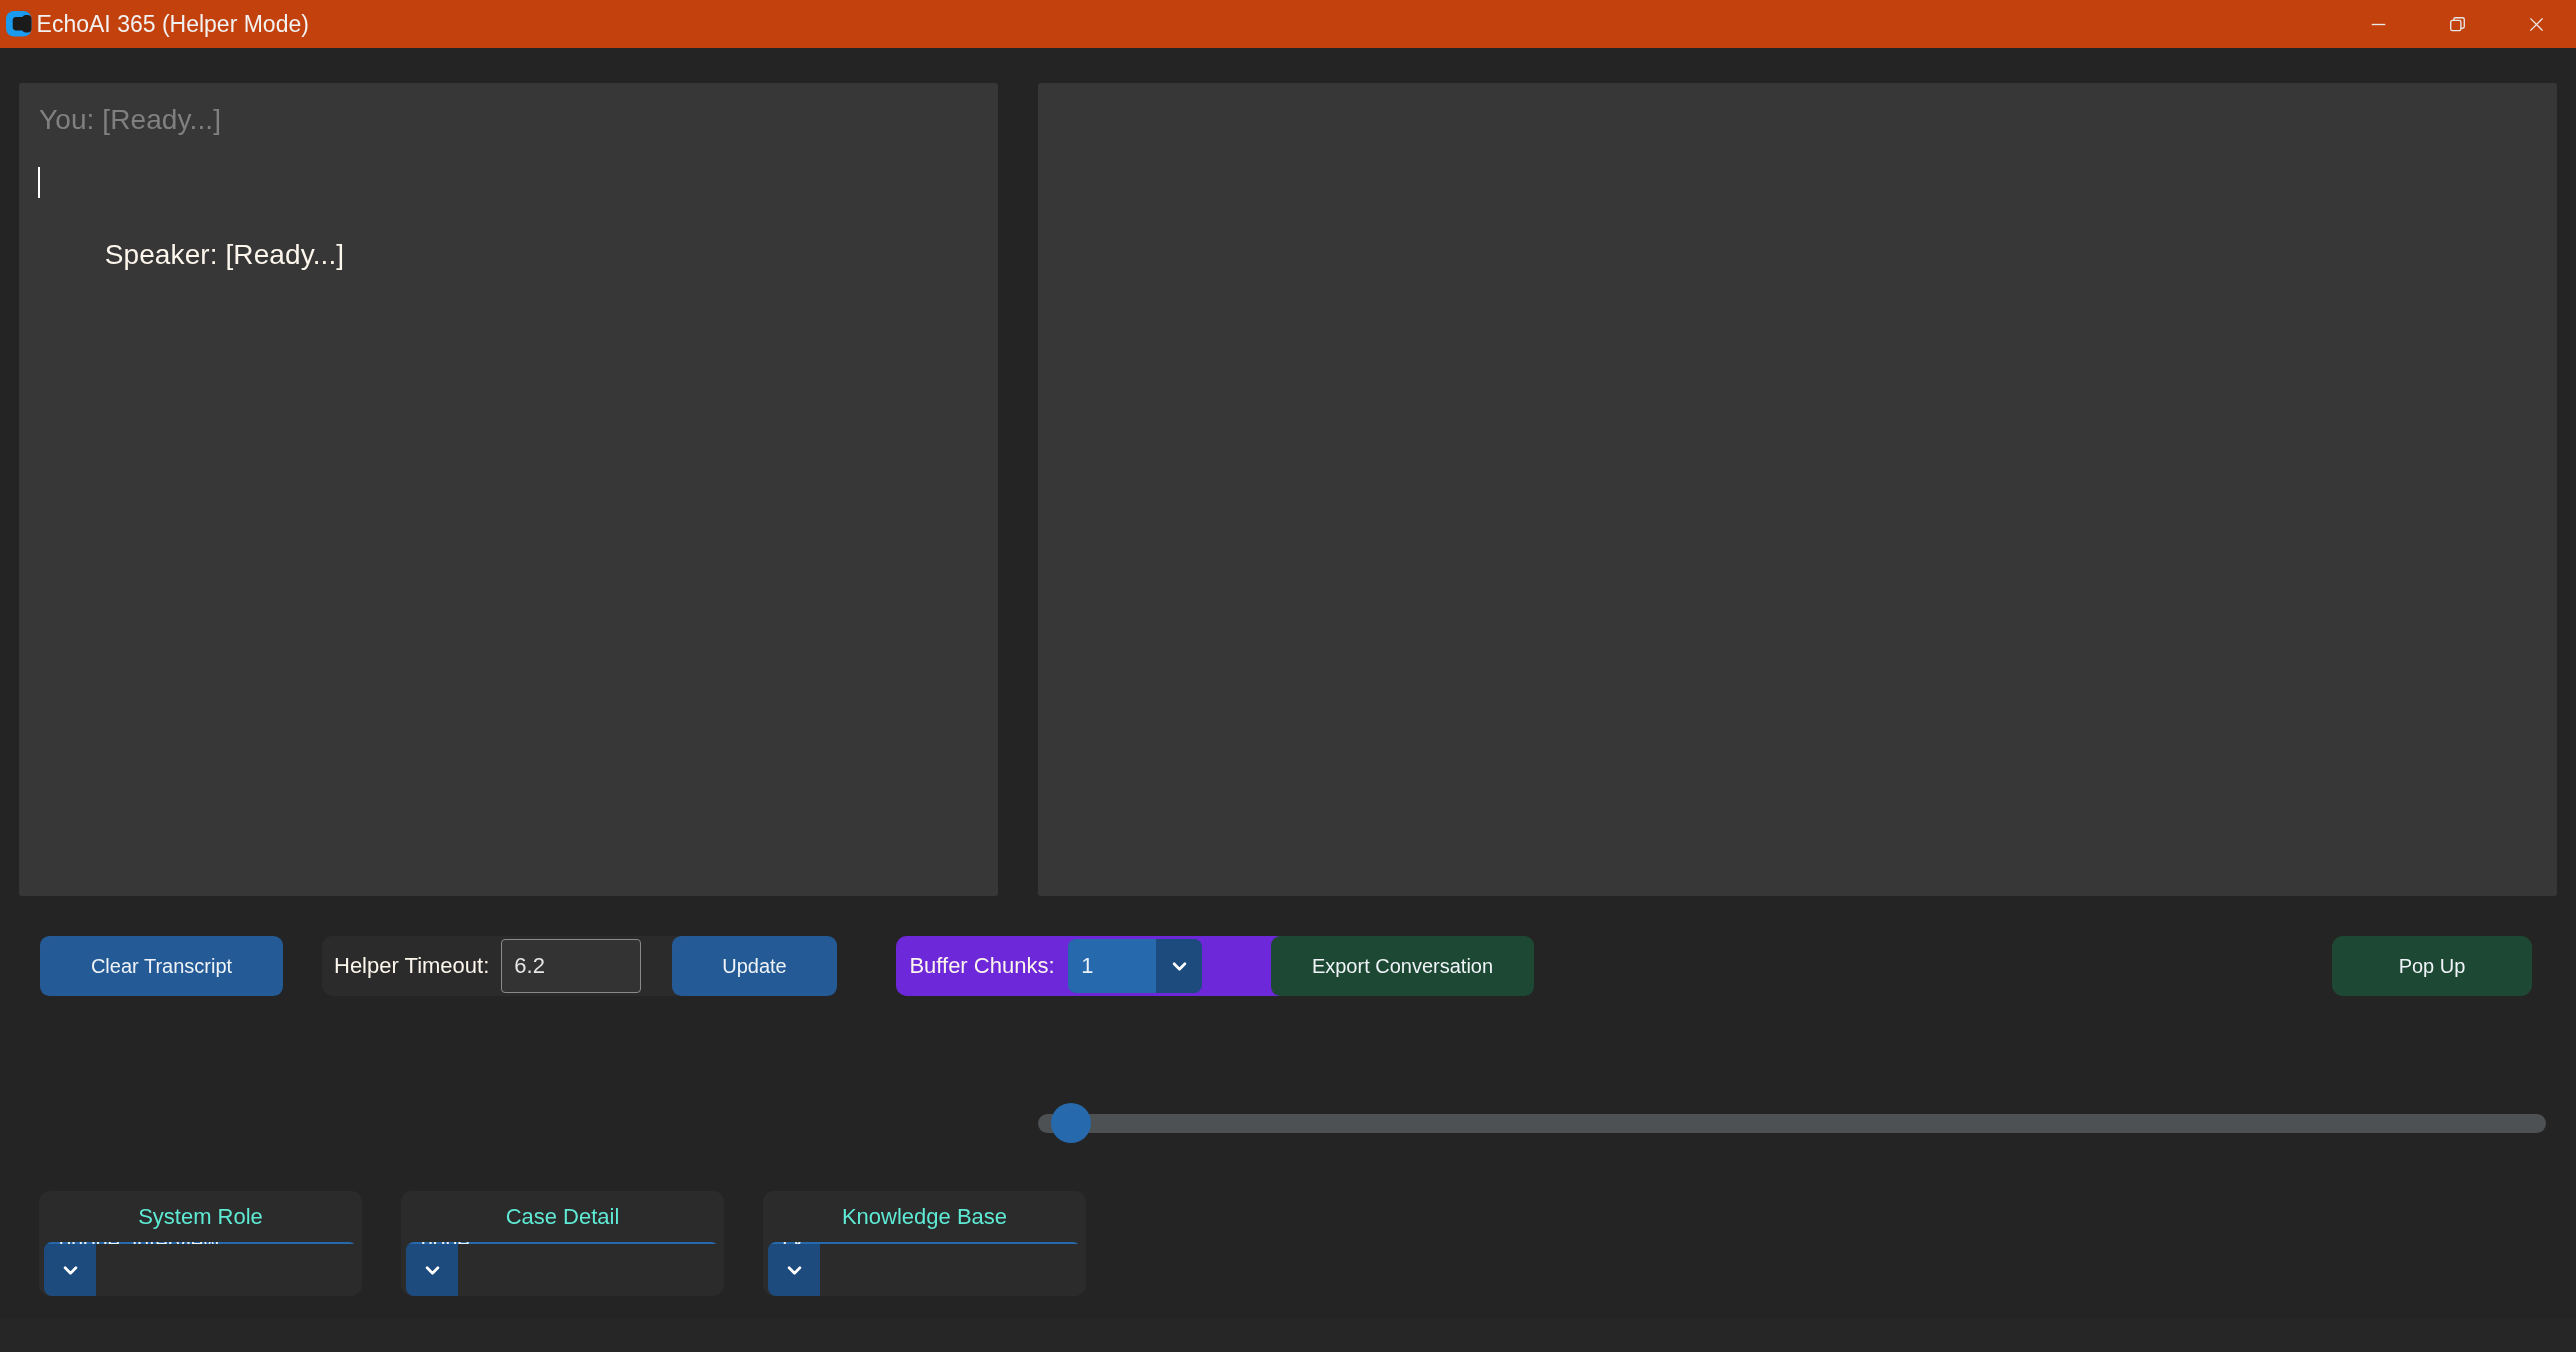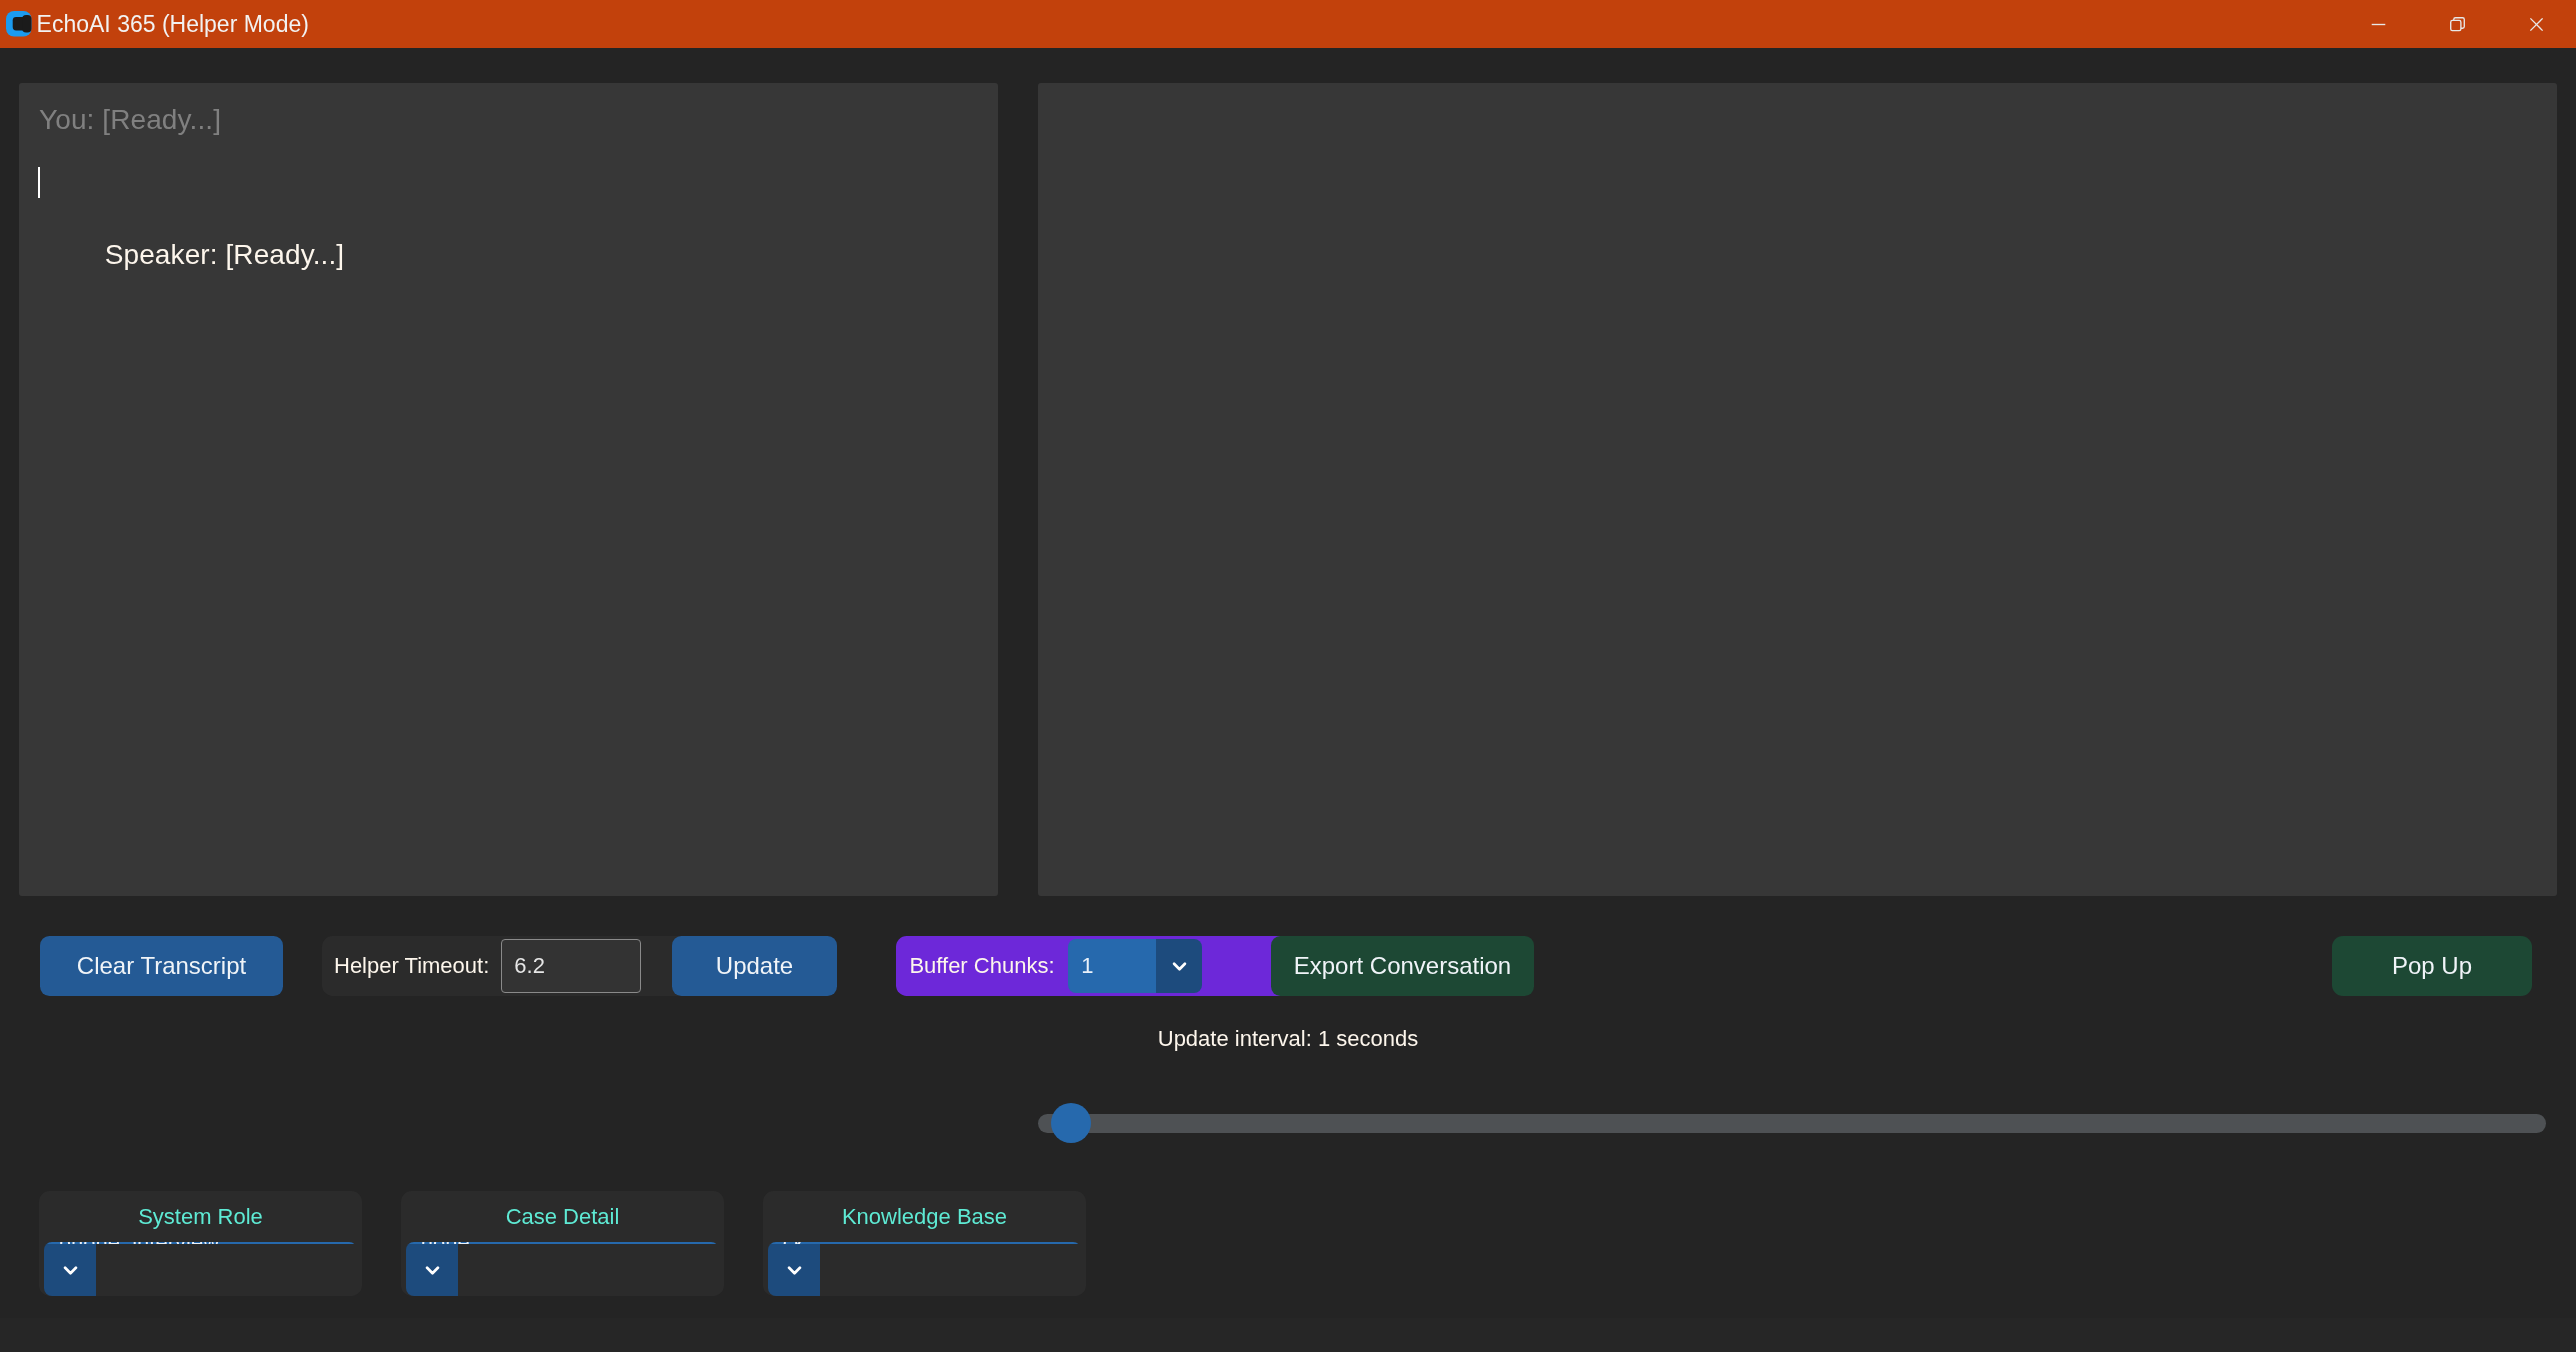--- a/index.html
+++ b/index.html
@@ -100,21 +100,21 @@
     top: 0;
     height: 60px;
     display: flex; align-items: center;
     box-sizing: border-box;
   }
   .btn {
     border: none;
     border-radius: 9.4px;
     color: #f0f4f8;
     font-family: "Liberation Sans", sans-serif;
-    font-size: 24px;
+    font-size: 20px;
     cursor: pointer;
     display: flex; align-items: center; justify-content: center;
     box-sizing: border-box;
     white-space: nowrap;
   }
   .btn-blue  { background: #245a95; }
   .btn-green { background: #1d4834; }
 
   #clear-transcript-button {
     position: absolute; left: 40px; top: 0;
@@ -356,21 +356,20 @@
           </svg>
         </div>
       </div>
     </div>
 
     <div class="btn btn-green" id="export-conversation-button">Export Conversation</div>
 
     <div class="btn btn-green" id="popup-button">Pop Up</div>
   </div>
 
-  <div id="update-interval-label">Update interval: 1 seconds</div>
 
   <div id="interval-slider">
     <div id="interval-slider-track"></div>
     <div id="interval-slider-handle"></div>
   </div>
 
   <div id="selectors">
 
     <div class="selector-card" id="selector-system-role">
       <div class="selector-title">System Role</div>

